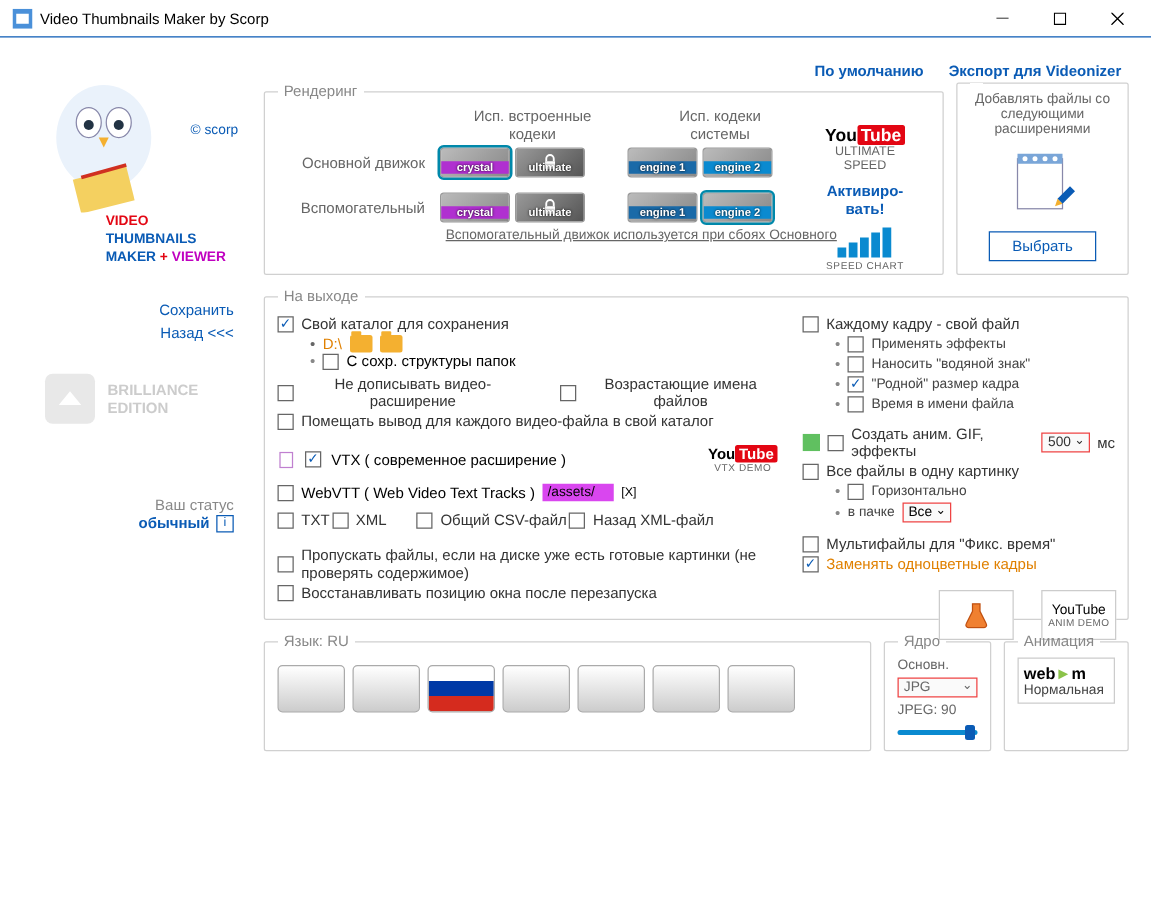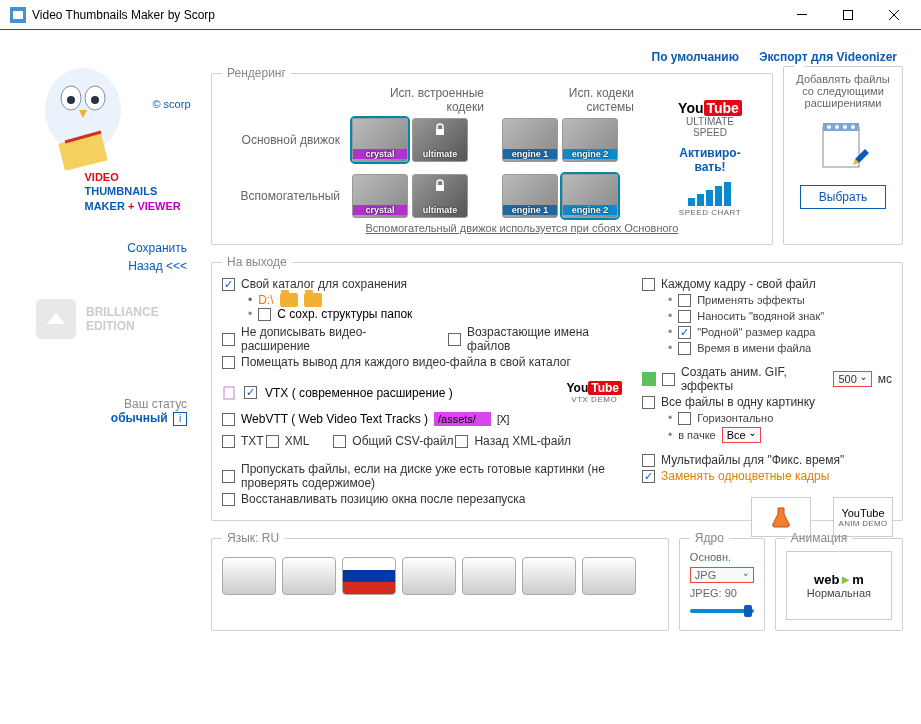--- a/index.html
+++ b/index.html
@@ -28,26 +28,26 @@
 .status .val { color: #0a5bb5; font-weight: bold; }
 .info-ic { display:inline-block; width:14px; height:14px; border:1px solid #0a5bb5; color:#0a5bb5; font-size:10px; text-align:center; line-height:12px; vertical-align:middle; margin-left:2px;}
 .content { flex: 1; display: flex; flex-direction: column; gap: 10px; }
 .tabline { display: flex; justify-content: flex-end; gap: 20px; font-size: 12px; padding-right: 6px; position: relative; z-index: 2; }
 .tabline .t1 { color: #0a5bb5; font-weight: bold; cursor: pointer; }
 .tabline .t2 { color: #0a5bb5; font-weight: bold; cursor: pointer; }
 fieldset { border: 1px solid #d0d0d0; border-radius: 2px; padding: 6px 10px 10px 10px; font-size: 12px; position: relative; }
 fieldset > legend { color: #888; font-size: 12px; padding: 0 5px; }
 .topwrap { display: flex; gap: 10px; margin-top: -8px; }
 .render-fs { flex: 1; }
-.export-fs { width: 120px; }
+.export-fs { width: 138px; }
 .render-grid { display: grid; grid-template-columns: 130px auto; row-gap: 12px; align-items: center; }
 .render-lbl { color: #666; text-align: right; padding-right: 12px; }
 .render-row { display: flex; gap: 34px; }
 .codec-pair { display: flex; gap: 4px; }
-.codec-btn { width: 56px; height: 44px; border: 1px solid #999; border-radius: 3px; background: linear-gradient(135deg,#bbb,#888); position: relative; cursor: pointer; }
+.codec-btn { width: 56px; height: 24px; border: 1px solid #999; border-radius: 3px; background: linear-gradient(135deg,#bbb,#888); position: relative; cursor: pointer; }
 .codec-btn.sel { outline: 2px solid #08a; }
 .codec-btn .cbl { position: absolute; bottom: 2px; left: 0; right: 0; text-align: center; font-size: 9px; color: #fff; font-weight:bold; text-shadow:0 0 2px #000;}
 .codec-btn.crystal .cbl { background: #b030d0; }
 .codec-btn.ultimate { background: linear-gradient(135deg,#999,#555); }
 .codec-btn.engine1 .cbl { background: #1a6aa8; }
 .codec-btn.engine2 .cbl { background: #0a8ad0; }
 .lock-ic { position:absolute; top:4px; left:50%; transform:translateX(-50%); width:14px; height:14px; }
 .activate-col { display:flex; flex-direction:column; align-items:center; gap:8px; position:absolute; right:10px; top:14px; width:84px;}
 .yt-box { font-size:10px; text-align:center; color:#666; cursor:pointer;}
 .yt-box .yt-logo { font-weight:bold; font-size:14px; }
@@ -63,21 +63,21 @@
 .out-body { display:flex; gap:20px;}
 .out-left { flex:1; }
 .out-right { width:250px; }
 .chk-row { display:flex; align-items:center; gap:6px; font-size:12px; color:#333; margin:2px 0;}
 .chk { width:13px; height:13px; border:1px solid #666; display:inline-flex; align-items:center; justify-content:center; cursor:pointer; flex-shrink:0;}
 .chk.on::after { content:'✓'; font-size:11px; color:#0a5bb5; line-height:1;}
 .indent2 { margin-left:26px; display:flex; align-items:center; gap:6px;}
 .sel-drop { border:1px solid #ef4444; padding:1px 14px 1px 4px; font-size:11px; background:#fafafa; position:relative; cursor:pointer;}
 .sel-drop::after{content:'⌄'; position:absolute; right:3px; top:-1px; font-size:10px;}
 .render-head { display:flex; gap:34px; margin-left:146px; font-size:12px; color:#666; margin-bottom:4px;}
-.render-head span{ width:116px; text-align:right;}
+.render-head span{ width:116px; text-align:center;}
 .helper-note { text-align:center; font-size:11px; color:#666; margin-top:4px; margin-left:60px;text-decoration:underline;}
 .path-row { margin-left:26px; display:flex; align-items:center; gap:6px; font-size:12px;}
 .path-row .bullet { color:#666; }
 .path-txt { color:#e08000; }
 .folder-ic { width:18px; height:14px; background:#f4b030; border-radius:2px; cursor:pointer; position:relative;}
 .folder-ic::before{content:''; position:absolute; top:-3px; left:1px; width:8px; height:3px; background:#f4b030; border-radius:1px 1px 0 0;}
 .vtx-row { display:flex; align-items:center; gap:8px;}
 .small-ic { width:14px; height:14px; flex-shrink:0;}
 .yt-demo { font-size:8px; color:#666; text-align:center; letter-spacing:0.5px;}
 .chk-grid { display:flex; gap:24px; margin-top:6px;}
@@ -91,21 +91,21 @@
 .bottom-row { display:flex; gap:10px;}
 .lang-fs { flex:1; }
 .flags { display:flex; gap:6px; padding-top:6px;}
 .flag { width:54px; height:38px; border:1px solid #aaa; border-radius:4px; cursor:pointer; position:relative; overflow:hidden; background:linear-gradient(#fff,#ccc);}
 .flag-ru { background: linear-gradient(to bottom, #fff 33%, #0039a6 33% 66%, #d52b1e 66%); }
 .core-fs { width:86px; }
 .core-body { display:flex; flex-direction:column; gap:4px; font-size:11px; color:#666; align-items:stretch;}
 .anim-fs { width:100px; }
 .slider { height:4px; background:#0a8ad0; border-radius:2px; position:relative; margin:6px 0 2px 0;}
 .slider::after{content:''; position:absolute; right:2px; top:-4px; width:8px; height:12px; background:#0a5bb5; border-radius:2px;}
-.well { border:1px solid #ccc; padding:20px; text-align:center; font-size:11px; cursor:pointer;}
+.well { border:1px solid #ccc; padding:4px; font-size:11px; cursor:pointer;}
 .webm-logo { font-weight:bold; font-size:13px;}
 .webm-logo .g{color:#8bc34a;}
 .yt-mini { position:absolute; right:10px; top:-34px; display:flex; gap:22px;}
 .yt-mini > div { border:1px solid #ccc; width:60px; height:40px; display:flex; flex-direction:column; align-items:center; justify-content:center; font-size:8px; cursor:pointer; background:#fff;}
 .mini-lbl { font-size:8px; color:#666; letter-spacing:0.3px;}
 .beaker-ic { width:20px; height:22px;}
 .right-bullets .chk-row{margin-left:0;}
 .sub { font-size:11px; color:#444; margin-left:0;}
 svg { display:block; }
 </style>
@@ -286,21 +286,21 @@
             <span class="bullet">•</span>
             <span class="path-txt">D:\</span>
             <span class="folder-ic"></span>
             <span class="folder-ic"></span>
           </div>
           <div class="indent2">
               <span class="bullet" style="color:#888;">•</span>
               <span class="chk"></span>
               <span>С сохр. структуры папок</span>
             </div>
-          <div class="chk-row" style="margin-top:4px;">
+          <div class="chk-row" style="margin-top:4px;text-align:center;">
               <span class="chk"></span>
               <span>Не дописывать видео-расширение</span>
             <span style="width:18px;"></span>
             <span class="chk"></span>
               <span>Возрастающие имена файлов</span>
           </div>
           <div class="chk-row">
               <span class="chk"></span>
               <span>Помещать вывод для каждого видео-файла в свой каталог</span>
             </div>

